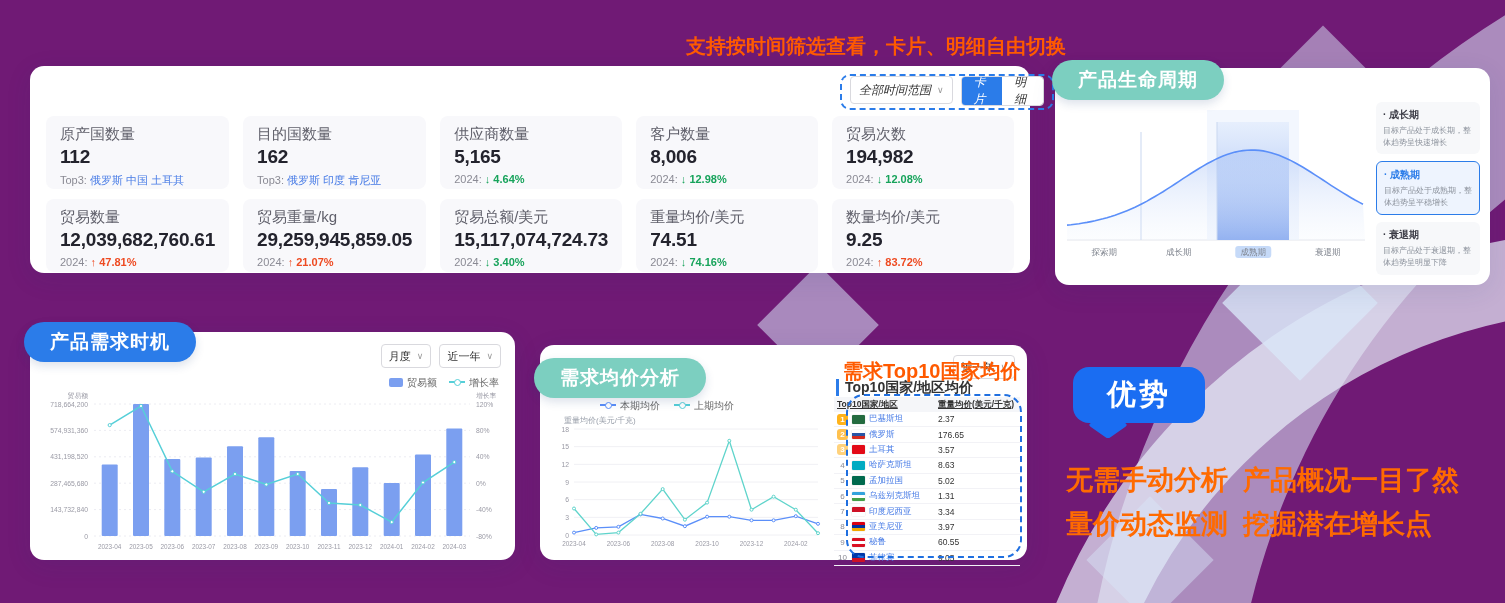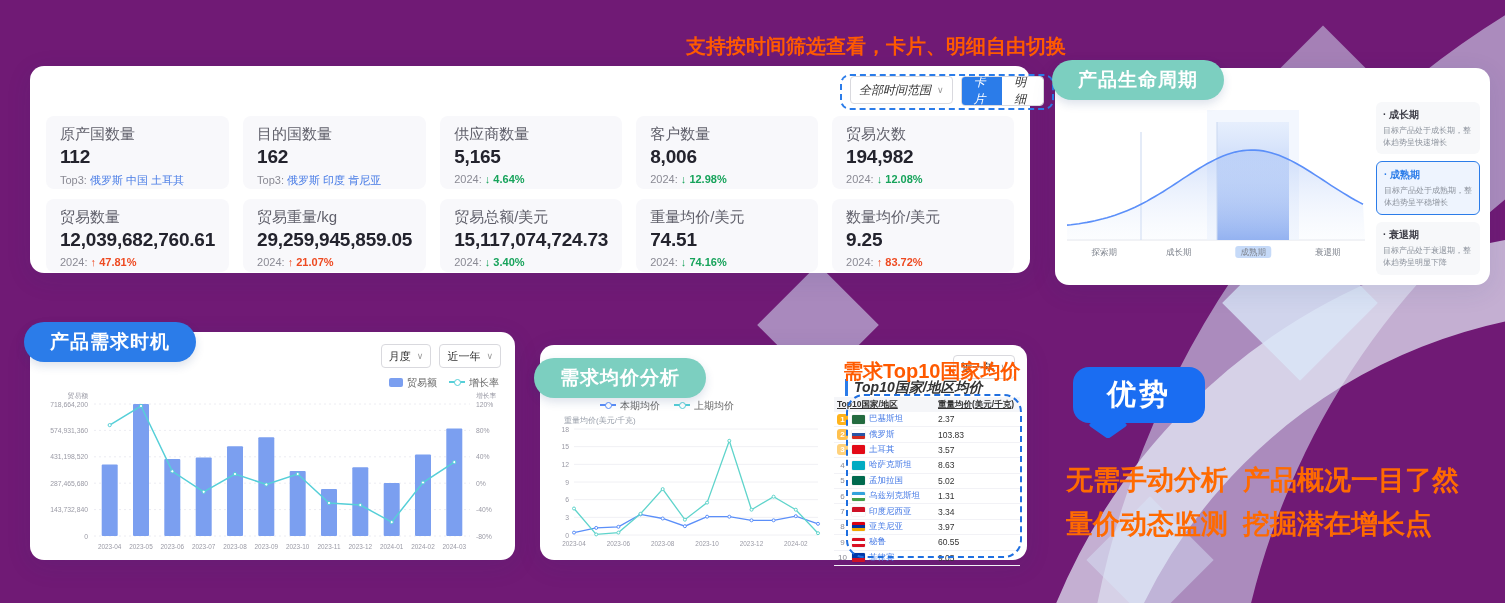--- a/index.html
+++ b/index.html
@@ -62,21 +62,21 @@
   .leg-line::after{content:'';position:absolute;left:5px;top:-2.5px;width:5px;height:5px;border:1.5px solid #56cfd8;border-radius:50%;background:#fff;}
   .leg-line.blue{background:#5b8ff9;}
   .leg-line.blue::after{border-color:#5b8ff9;}
   .p3-chart{position:absolute;left:6px;top:58px;}
 
   
   .p-price{left:540px;top:345px;width:487px;height:215px;}
   .p4-select{position:absolute;right:12px;top:10px;}
   .sec-title{font-size:14px;font-weight:bold;color:#333;border-left:3px solid #2b7ce9;padding-left:6px;line-height:1.2;}
   .p4-trend-title{position:absolute;left:14px;top:34px;}
-  .p4-top10-title{position:absolute;left:305px;top:34px;font-style:italic;}
+  .p4-top10-title{position:absolute;left:296px;top:34px;}
   .p4-legend{position:absolute;left:60px;top:54px;display:flex;gap:14px;font-size:10px;color:#666;}
   .p4-ylabel{position:absolute;left:24px;top:70px;font-size:8px;color:#9aa0ab;}
   .p4-chart{position:absolute;left:8px;top:78px;}
   .top10-table{position:absolute;left:294px;top:52px;width:186px;font-size:8.5px;color:#333;}
   .t-row{display:flex;align-items:center;height:14.4px;border-bottom:1px solid #f2f2f6;}
   .t-head{background:#f5f6f9;font-weight:bold;height:15px;border-bottom:none;text-decoration:underline;}
   .t-c1{width:104px;display:flex;align-items:center;gap:4px;padding-left:3px;box-sizing:border-box;}
   .t-c2{flex:1;}
   .rank{width:11px;text-align:center;color:#8a8a94;font-size:8px;flex:none;}
   .rank.badge{height:11px;line-height:11px;border-radius:3px;color:#fff;font-weight:bold;}
@@ -377,21 +377,21 @@
         <div class="t-row">
           <div class="t-c1">
             <span class="rank badge" style="background:#ffc14e">2</span>
             <span class="flagbox">
               <div style="background:#ffffff"></div>
               <div style="background:#2a55a5"></div>
               <div style="background:#d52b1e"></div>
             </span>
             <span class="t-country">俄罗斯</span>
           </div>
-          <div class="t-c2">103.83</div>
+          <div class="t-c2">176.65</div>
         </div>
         <div class="t-row">
           <div class="t-c1">
             <span class="rank badge" style="background:#ffd27c">3</span>
             <span class="flagbox">
               <div style="background:#e30a17"></div>
             </span>
             <span class="t-country">土耳其</span>
           </div>
           <div class="t-c2">3.57</div>

